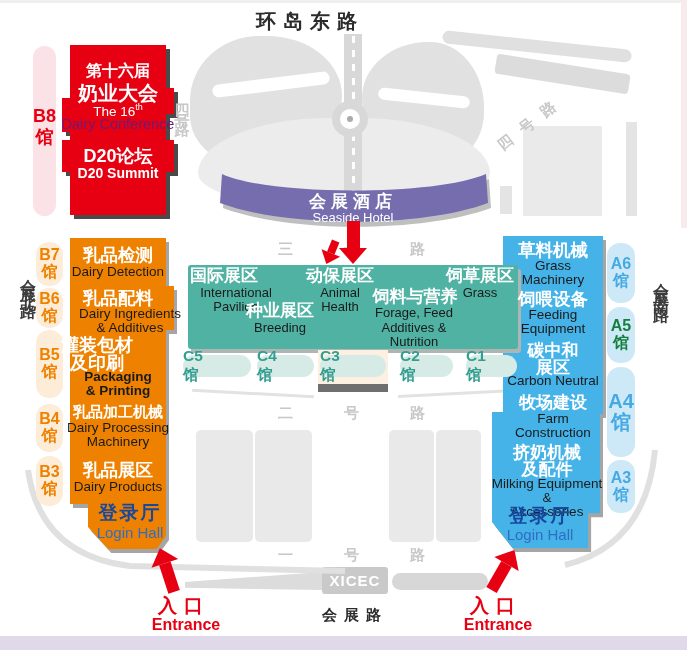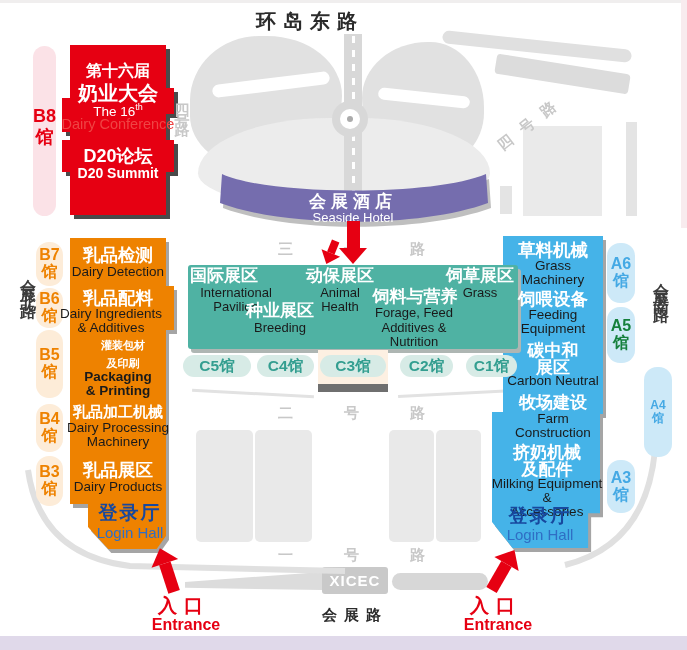--- a/index.html
+++ b/index.html
@@ -8,22 +8,22 @@
   .abs{position:absolute;}
   .t{position:absolute;text-align:center;line-height:1.1;z-index:6;}
   .ml{white-space:pre-line;}
   .zh{color:#ffffff;font-weight:bold;}
   .en{color:#1a1a1a;}
   .roadlbl{position:absolute;color:#c8c8c8;font-weight:bold;z-index:5;}
   .vert{writing-mode:vertical-rl;}
   .pill{position:absolute;display:flex;flex-direction:column;align-items:center;justify-content:center;
         border-radius:13px;font-weight:bold;z-index:4;line-height:1.05;}
   .pill span{display:block;}
-  .cpill{position:absolute;display:flex;align-items:center;justify-content:center;
-         border-radius:11px;font-weight:bold;z-index:4;}
+  .cpill{position:absolute;display:flex;align-items:flex-start;justify-content:center;
+         border-radius:11px;font-weight:bold;z-index:4;flex-direction:column;}
   .deco{position:absolute;z-index:1;}
   .blk{position:absolute;z-index:3;}
   .arr{position:absolute;display:flex;flex-direction:column;align-items:center;z-index:7;}
   .arr .sh{background:#e60012;}
   .arr .hd{width:0;height:0;}
   sup{font-size:9px;vertical-align:super;}
 </style>
 </head>
 <body>
 
@@ -114,21 +114,21 @@
     </div>
 
   <div class="pill" style="left:607px;top:243px;width:28px;height:60px;background:#cde9f8;color:#45a9e4;font-size:16px;">
       <span>A6</span>
       <span>馆</span>
     </div>
   <div class="pill" style="left:607px;top:307px;width:28px;height:56px;background:#cde9f8;color:#15803d;font-size:16px;">
       <span>A5</span>
       <span>馆</span>
     </div>
-  <div class="pill" style="left:607px;top:367px;width:28px;height:90px;background:#cde9f8;color:#45a9e4;font-size:12px;margin-left:37px;">
+  <div class="pill" style="left:607px;top:367px;width:28px;height:90px;background:#cde9f8;color:#45a9e4;font-size:20px;">
       <span>A4</span>
       <span>馆</span>
     </div>
   <div class="pill" style="left:607px;top:460px;width:28px;height:53px;background:#cde9f8;color:#45a9e4;font-size:16px;">
       <span>A3</span>
       <span>馆</span>
     </div>
 
   <div class="cpill" style="left:183px;top:355px;width:68px;height:22px;background:#d7ebe6;color:#339e90;font-size:15.5px;">
       <span>C5</span>
@@ -158,21 +158,21 @@
   <div class="roadlbl" style="left:278px;top:404px;font-size:15px;letter-spacing:51px;">二号路</div>
   <div class="roadlbl" style="left:278px;top:546px;font-size:15px;letter-spacing:51px;">一号路</div>
   <div class="roadlbl vert" style="left:17px;top:266px;font-size:16px;letter-spacing:8px;color:#3b3b3b;">会展北路</div>
   <div class="roadlbl vert" style="left:650px;top:270px;font-size:16px;letter-spacing:8px;color:#3b3b3b;">会展南路</div>
   <div class="roadlbl" style="left:322px;top:606px;font-size:15px;letter-spacing:7px;color:#2b2b2b;">会展路</div>
   <div class="t" style="left:322px;top:573px;width:66px;color:#ffffff;font-weight:bold;font-size:15px;letter-spacing:1px;">XICEC</div>
 
   <div class="t zh" style="left:70px;top:62px;width:96px;font-size:16px;">第十六届</div>
   <div class="t zh" style="left:70px;top:82px;width:96px;font-size:20px;">奶业大会</div>
   <div class="t" style="left:70px;top:103px;width:96px;color:#ffffff;font-size:13.5px;"><span>The 16</span><sup>th</sup></div>
-  <div class="t" style="left:52px;top:117px;width:132px;color:#ef4444;font-size:14.5px;">Dairy Conference</div>
+  <div class="t" style="left:52px;top:117px;width:132px;color:#701a75;font-size:14.5px;">Dairy Conference</div>
   <div class="t zh" style="left:70px;top:147px;width:96px;font-size:18px;">D20论坛</div>
   <div class="t" style="left:70px;top:166px;width:96px;color:#ffffff;font-size:14px;font-weight:bold;">D20 Summit</div>
 
   <div class="t zh" style="left:281px;top:193px;width:144px;font-size:17px;letter-spacing:5px;">会展酒店</div>
   <div class="t" style="left:281px;top:211px;width:144px;color:#ffffff;font-size:13px;">Seaside Hotel</div>
 
   <div class="t zh" style="left:189px;top:267px;width:70px;font-size:17px;">国际展区</div>
   <div class="t en ml" style="left:190px;top:286px;width:92px;font-size:13px;line-height:13.5px;">International
 Pavilion</div>
   <div class="t zh" style="left:306px;top:267px;width:68px;font-size:17px;">动保展区</div>
@@ -183,23 +183,23 @@
   <div class="t zh" style="left:246px;top:302px;width:68px;font-size:17px;">种业展区</div>
   <div class="t en" style="left:234px;top:321px;width:92px;font-size:13px;">Breeding</div>
   <div class="t zh" style="left:372px;top:288px;width:86px;font-size:17px;">饲料与营养</div>
   <div class="t en ml" style="left:368px;top:306px;width:92px;font-size:13px;line-height:14.5px;">Forage, Feed
 Additives &amp;
 Nutrition</div>
 
   <div class="t zh" style="left:70px;top:246px;width:96px;font-size:17.5px;">乳品检测</div>
   <div class="t en" style="left:64px;top:265px;width:108px;font-size:13.5px;">Dairy Detection</div>
   <div class="t zh" style="left:70px;top:289px;width:96px;font-size:17.5px;">乳品配料</div>
-  <div class="t en ml" style="left:55px;top:307px;width:112px;font-size:13.5px;line-height:14px;">Dairy Ingredients
+  <div class="t en ml" style="left:74px;top:307px;width:112px;font-size:13.5px;line-height:14px;">Dairy Ingredients
 &amp; Additives</div>
-  <div class="t zh ml" style="left:83px;top:336px;width:80px;font-size:11px;line-height:18px;">灌装包材
+  <div class="t zh ml" style="left:57px;top:336px;width:80px;font-size:18px;line-height:18px;">灌装包材
 及印刷</div>
   <div class="t en ml" style="left:70px;top:370px;width:96px;font-size:13.5px;line-height:14px;font-weight:bold;">Packaging
 &amp; Printing</div>
   <div class="t zh" style="left:64px;top:404px;width:108px;font-size:15px;">乳品加工机械</div>
   <div class="t en ml" style="left:64px;top:421px;width:108px;font-size:13.5px;line-height:14px;">Dairy Processing
 Machinery</div>
   <div class="t zh" style="left:70px;top:461px;width:96px;font-size:17.5px;">乳品展区</div>
   <div class="t en" style="left:64px;top:480px;width:108px;font-size:13.5px;">Dairy Products</div>
   <div class="t" style="left:94px;top:503px;width:72px;color:#17489e;font-weight:bold;font-size:19px;letter-spacing:2px;">登录厅</div>
   <div class="t" style="left:90px;top:525px;width:80px;color:#2f6ec4;font-size:15px;">Login Hall</div>

